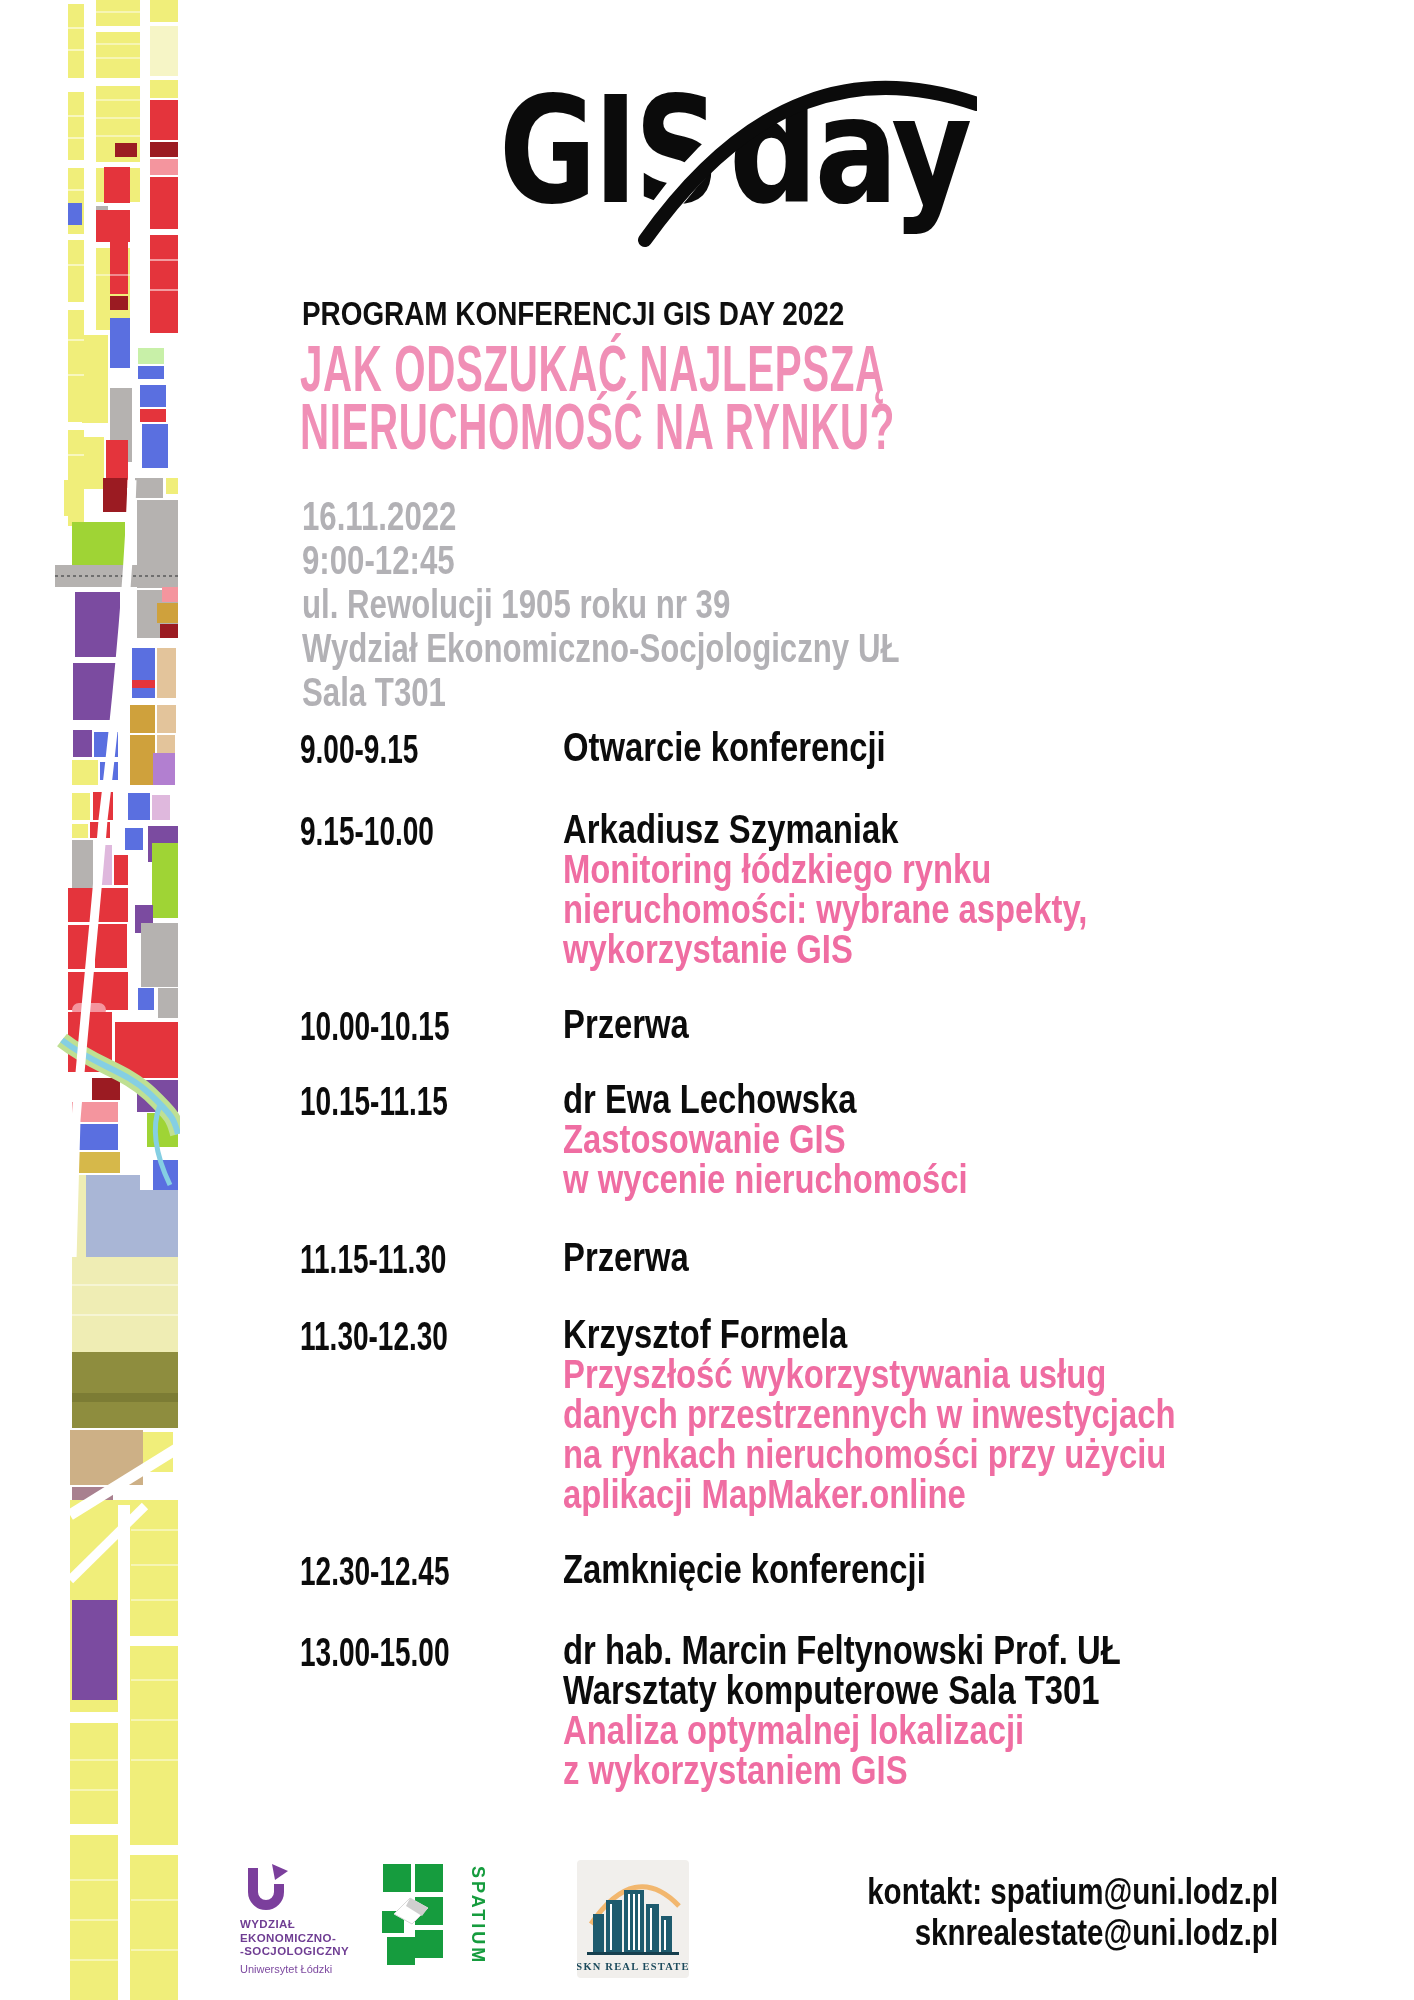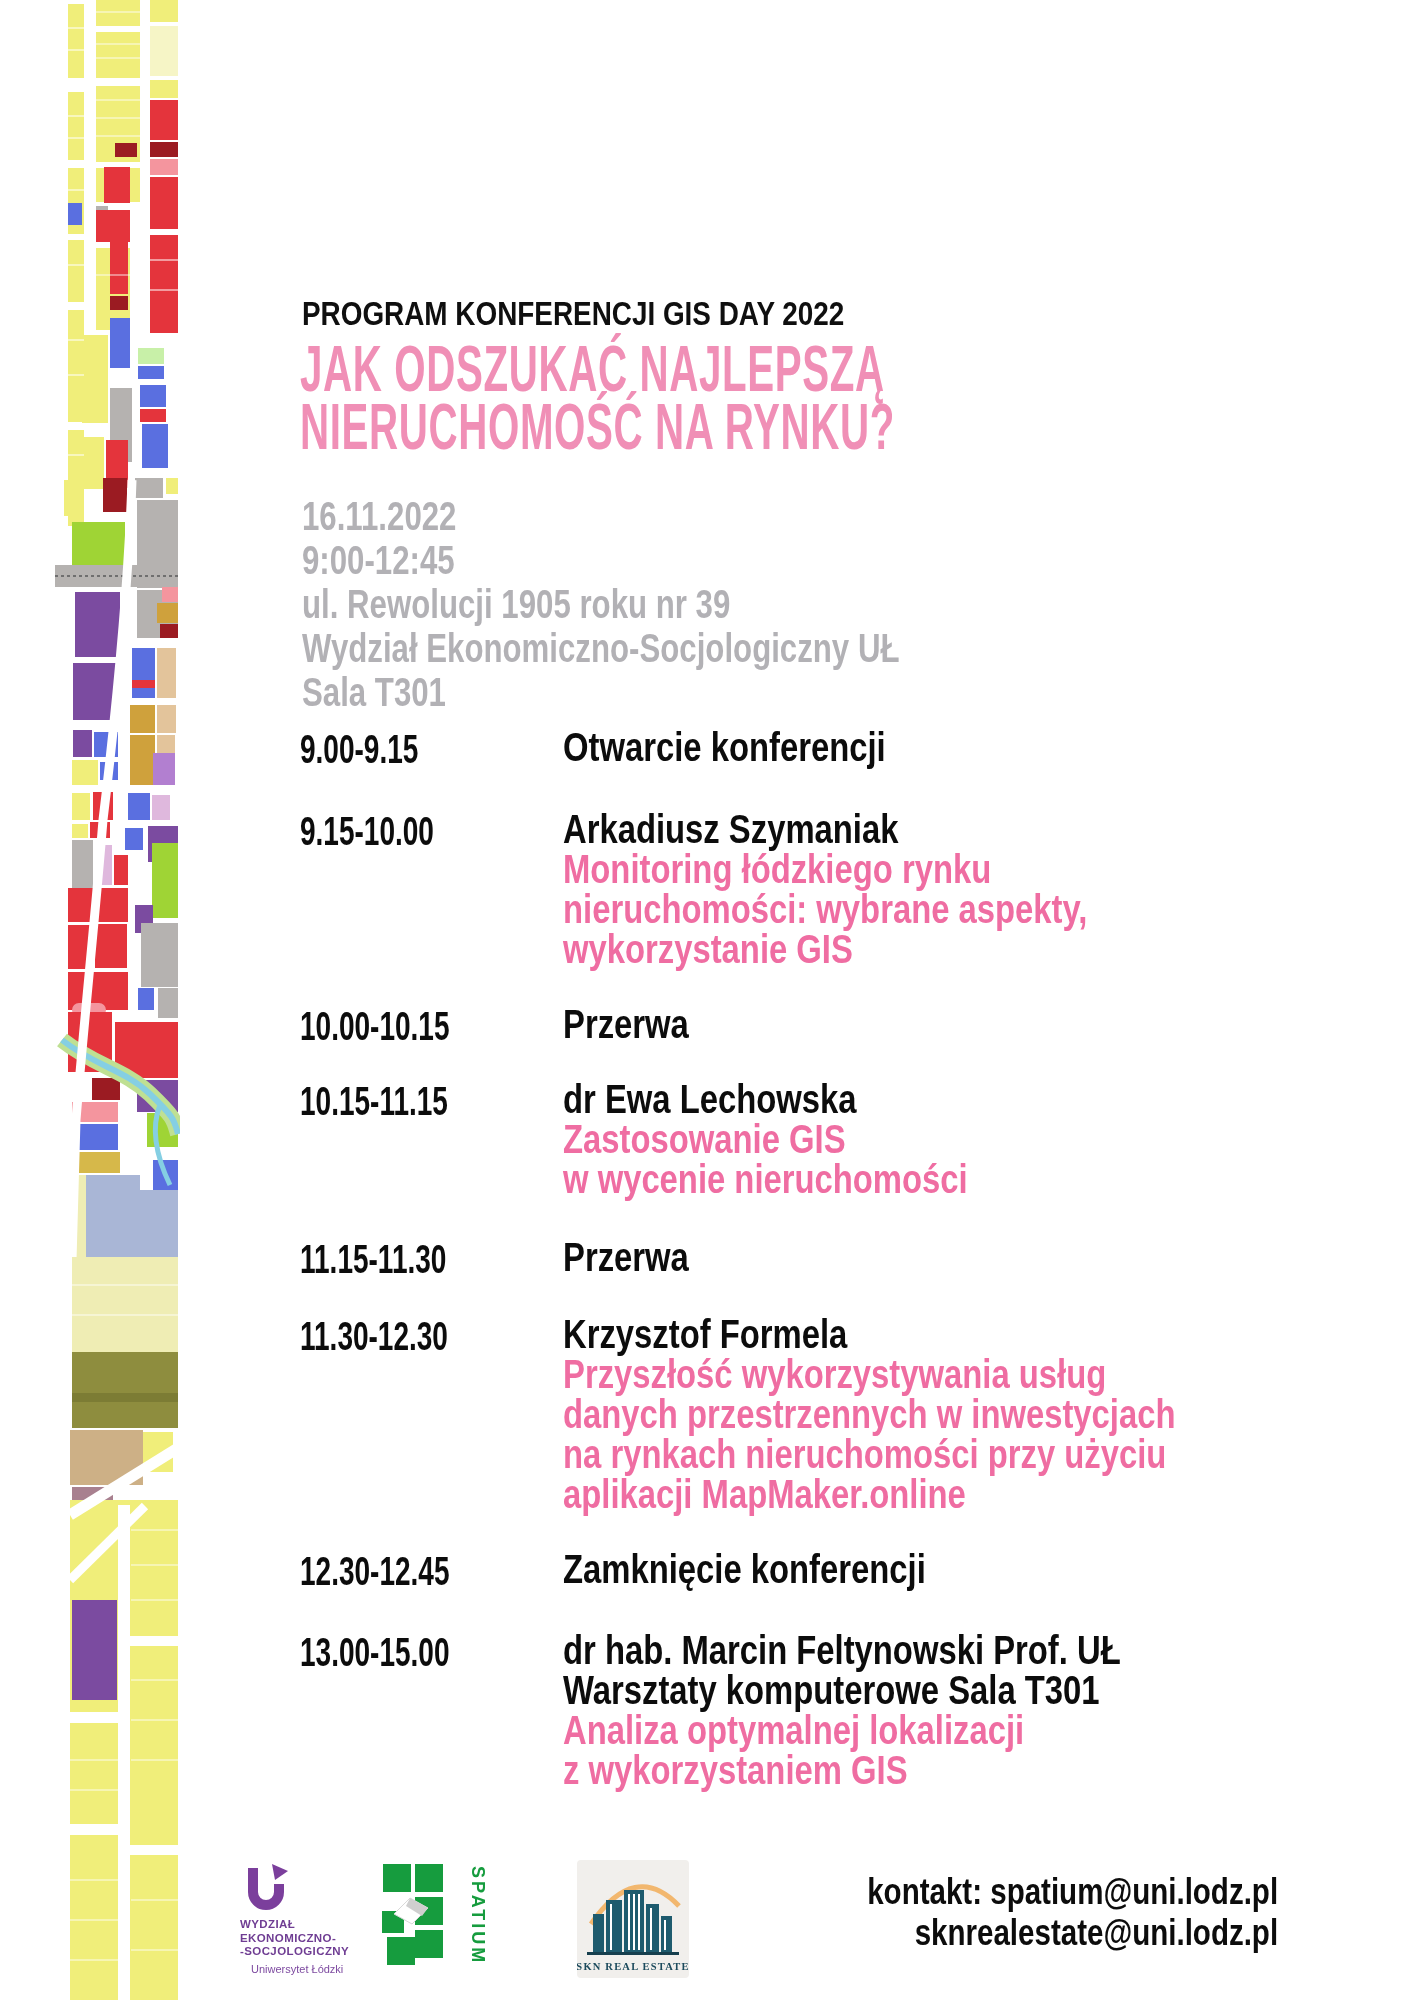--- a/index.html
+++ b/index.html
@@ -17,21 +17,21 @@
   .srow .time{position:absolute;left:300px;top:0;font-size:40px;font-weight:800;color:#0c0c0c;
               transform:scaleX(.70);transform-origin:left top;white-space:nowrap;}
   .srow .desc{position:absolute;left:563px;top:0;font-size:40px;font-weight:700;line-height:40px;
               color:#0c0c0c;transform:scaleX(.82);transform-origin:left top;white-space:nowrap;}
   .desc .pink{}
   .contact{position:absolute;right:136px;top:1871px;text-align:right;font-size:36px;font-weight:700;
            line-height:41px;color:#0c0c0c;transform:scaleX(.82);transform-origin:right top;white-space:nowrap;}
   .faculty{position:absolute;left:240px;top:1862px;width:150px;}
   .faculty .mark{display:block;margin-left:6px;}
   .faculty .flines{margin-top:6px;font-size:11.5px;font-weight:800;line-height:13.5px;letter-spacing:.4px;}
-  .faculty .fsub{margin-top:4px;font-size:11px;font-weight:500;margin-left:11px;}
+  .faculty .fsub{margin-top:4px;font-size:11px;font-weight:500;}
   .spatium{position:absolute;left:382px;top:1864px;}
   .skn{position:absolute;left:540px;top:1860px;padding-left:37px;}
 </style>
 </head>
 <body>
 
 <div class="page">
 
   <div class="map-strip">
     <svg width="180" height="2000" viewBox="0 0 180 2000" xmlns="http://www.w3.org/2000/svg">
@@ -195,20 +195,28 @@
         <line x1="70" y1="1880" x2="118" y2="1880"></line>
           <line x1="70" y1="1920" x2="118" y2="1920"></line>
           <line x1="70" y1="1960" x2="118" y2="1960"></line>
         <line x1="148" y1="260" x2="178" y2="260"></line>
           <line x1="148" y1="290" x2="178" y2="290"></line>
           <line x1="96" y1="275" x2="130" y2="275"></line>
       </g>
     </svg>
   </div>
 
+  <div class="logo">
+    <svg width="480" height="200" viewBox="0 0 480 200" xmlns="http://www.w3.org/2000/svg">
+      <text x="2" y="150" font-family="DejaVu Sans, sans-serif" font-weight="900" font-size="148" letter-spacing="-4" textLength="218" lengthAdjust="spacingAndGlyphs" fill="#0b0b0b">GIS</text>
+      <text x="232" y="150" font-family="DejaVu Sans, sans-serif" font-weight="900" font-size="148" letter-spacing="-4" textLength="240" lengthAdjust="spacingAndGlyphs" fill="#0b0b0b">day</text>
+      <path d="M 150,180 C 250,30 360,0 480,40" stroke="#ffffff" stroke-width="26" fill="none"></path>
+      <path d="M 148,188 C 252,42 362,12 480,52" stroke="#0b0b0b" stroke-width="14" stroke-linecap="round" fill="none"></path>
+    </svg>
+  </div>
 
   <div class="kicker">PROGRAM KONFERENCJI GIS DAY 2022</div>
   <div class="title" style="color:#f08fb6;">
     <div>JAK ODSZUKAĆ NAJLEPSZĄ</div>
     <div>NIERUCHOMOŚĆ NA RYNKU?</div>
   </div>
 
   <div class="info" style="color:#b2b1b5;">
     <div>16.11.2022</div>
     <div>9:00-12:45</div>

